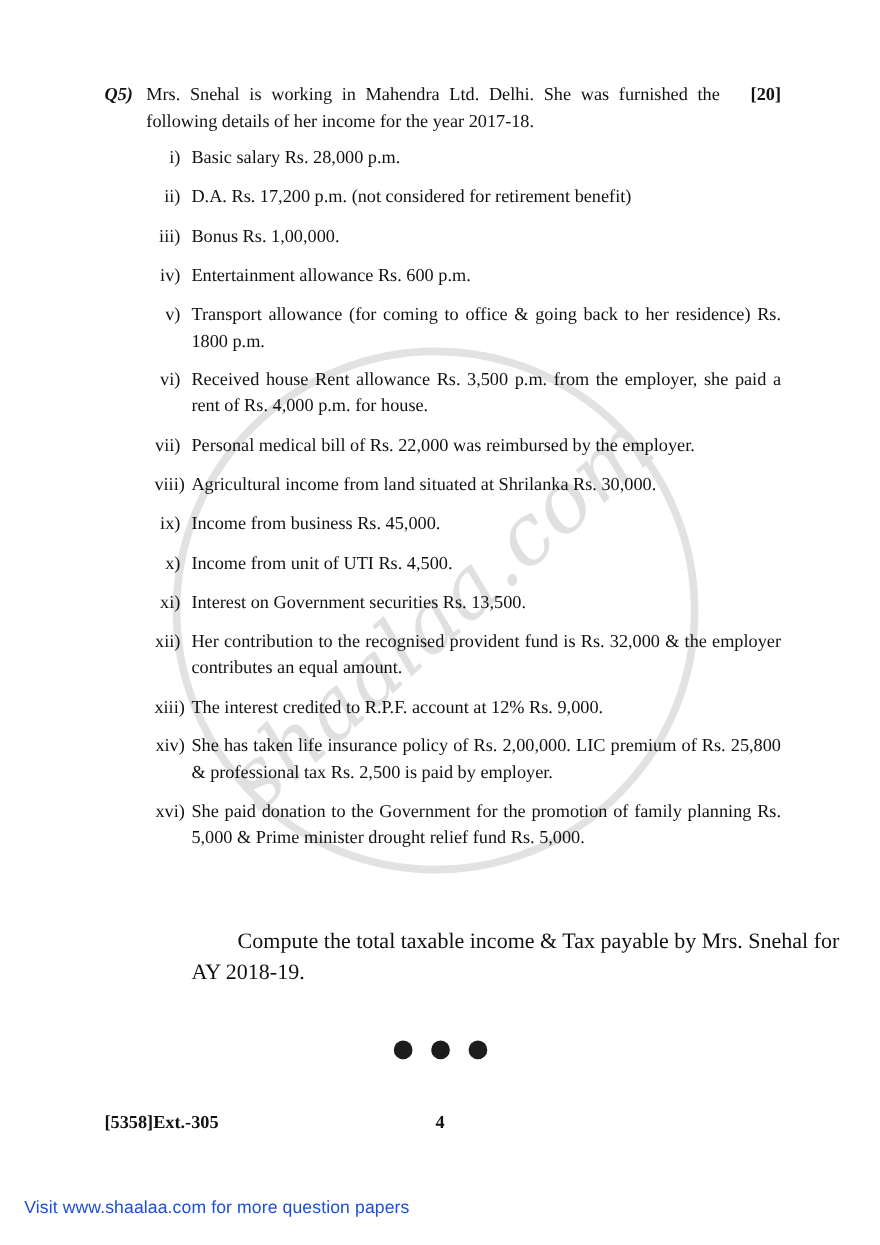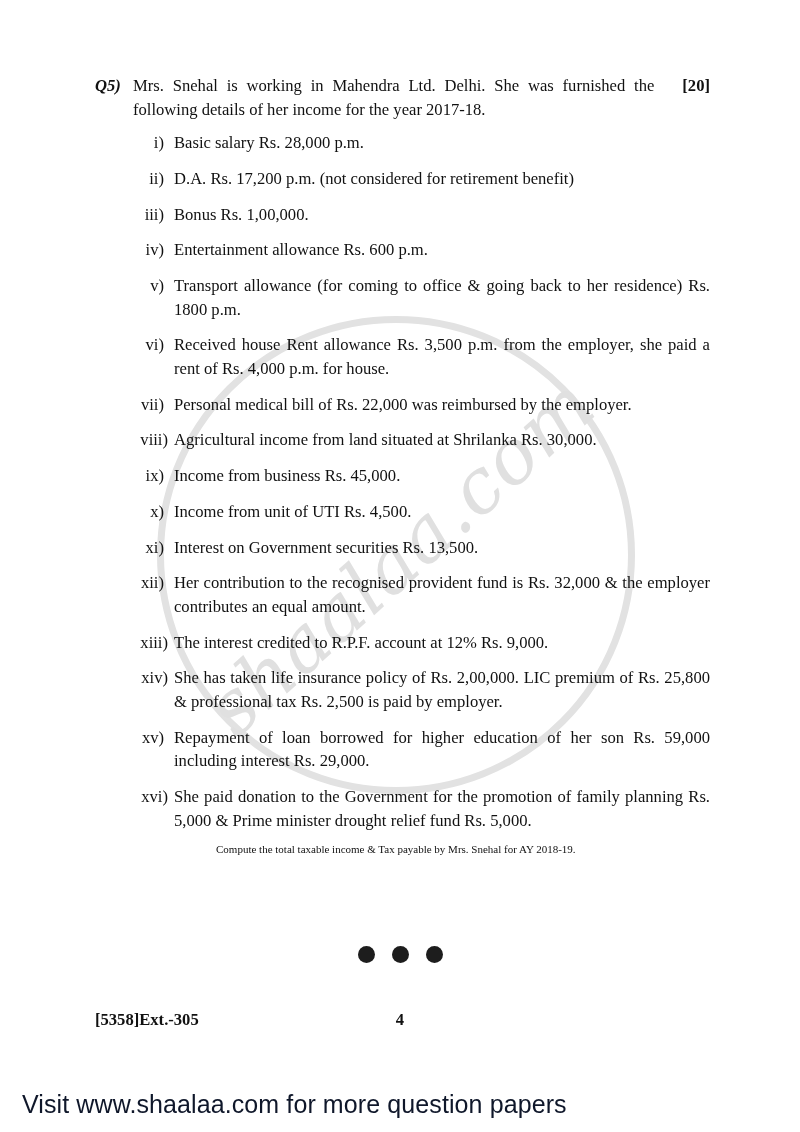--- a/index.html
+++ b/index.html
@@ -108,21 +108,21 @@
   .item.wide .num { width: 73px; }
   .item-text { display: block; }
   .item.justify-both .item-text { text-align: justify; text-align-last: left; }
 
   .closing {
     position: absolute;
     left: 95px;
     top: 842px;
     width: 615px;
     padding-left: 79px;
-    font-size: 11px;
+    font-size: 20px;
     line-height: 1.42;
   }
   .closing .indent { display: inline-block; width: 42px; }
 
   
   .dots {
     position: absolute;
     left: 0;
     top: 946px;
     width: 800px;
@@ -160,22 +160,22 @@
     text-align: center;
     font-size: 16.6px;
     font-weight: bold;
   }
 
   .banner {
     position: absolute;
     left: 22px;
     top: 1090px;
     font-family: "Liberation Sans", sans-serif;
-    font-size: 25px;
-    color: #0f172a;
+    font-size: 16px;
+    color: #1d4ed8;
     letter-spacing: 0.1px;
   }
 </style>
 </head>
 <body>
 
 <div class="watermark">
   <div class="wm-circle"></div>
   <div class="wm-text">shaalaa.com</div>
 </div>
@@ -240,24 +240,20 @@
       <span class="item-text">Her contribution to the recognised provident fund is Rs. 32,000 &amp; the employer contributes an equal amount.</span>
     </div>
     <div class="item wide">
       <span class="num">xiii)</span>
       <span class="item-text">The interest credited to R.P.F. account at 12% Rs. 9,000.</span>
     </div>
     <div class="item wide justify-both">
       <span class="num">xiv)</span>
       <span class="item-text">She has taken life insurance policy of Rs. 2,00,000. LIC premium of Rs. 25,800 &amp; professional tax Rs. 2,500 is paid by employer.</span>
     </div>
-    <div class="item justify-both">
-      <span class="num">xv)</span>
-      <span class="item-text">Repayment of loan borrowed for higher education of her son Rs. 59,000 including interest Rs. 29,000.</span>
-    </div>
     <div class="item wide justify-both">
       <span class="num">xvi)</span>
       <span class="item-text">She paid donation to the Government for the promotion of family planning Rs. 5,000 &amp; Prime minister drought relief fund Rs. 5,000.</span>
     </div>
   </div>
 
   <div class="closing">
     <span class="indent"></span><span>Compute the total taxable income &amp; Tax payable by Mrs. Snehal for AY 2018-19.</span>
   </div>
 

